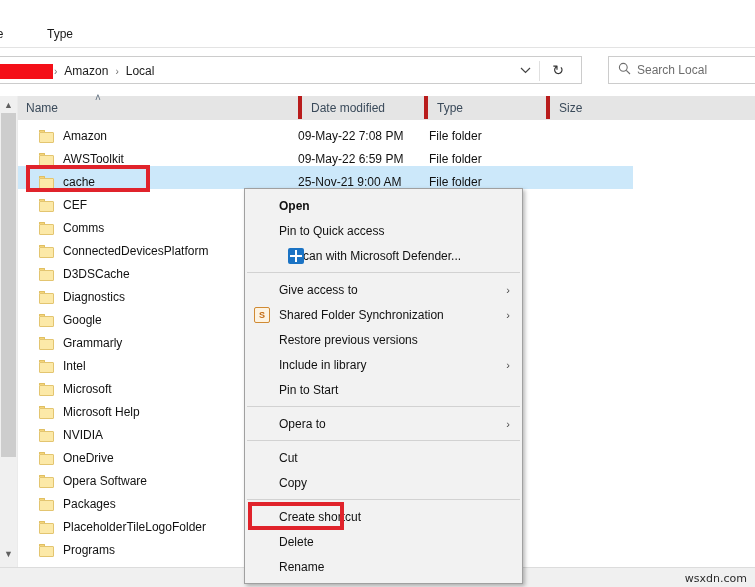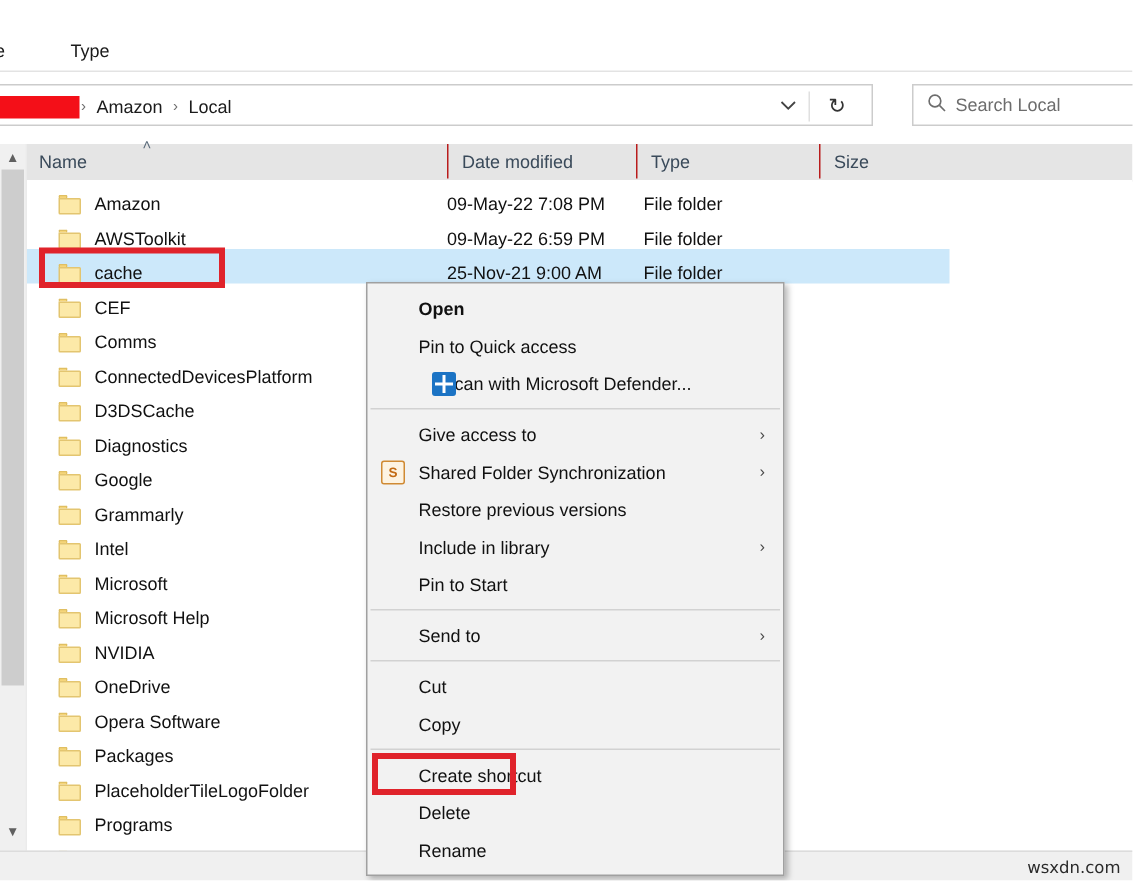--- a/index.html
+++ b/index.html
@@ -127,21 +127,21 @@
     width: 755px; height: 24px;
     background: #e5e5e5;
     border-bottom: 1px solid #e5e5e5;
   }
   .col-head {
     position: absolute;
     top: 0; height: 23px;
     display: flex; align-items: center;
     font-size: 12px;
     color: #3a4a5a;
-    border-left: 1px solid #b91c1c;
+    border-left: 4px solid #b91c1c;
     padding-left: 9px;
     box-sizing: border-box;
     white-space: nowrap;
   }
   .col-head.first { border-left: none; }
   .sort-caret {
     position: absolute;
     left: 78px; top: -4px;
     font-size: 10px;
     color: #5b6b7b;
@@ -577,21 +577,21 @@
       </div>
       <div class="ctxitem">
         <span>Include in library</span>
         <span class="ctx-arrow">›</span>
       </div>
       <div class="ctxitem">
         <span>Pin to Start</span>
       </div>
       <div class="ctxsep"></div>
       <div class="ctxitem">
-        <span>Send to</span>
+        <span>Opera to</span>
         <span class="ctx-arrow">›</span>
       </div>
       <div class="ctxsep"></div>
       <div class="ctxitem">
         <span>Cut</span>
       </div>
       <div class="ctxitem">
         <span>Copy</span>
       </div>
       <div class="ctxsep"></div>

